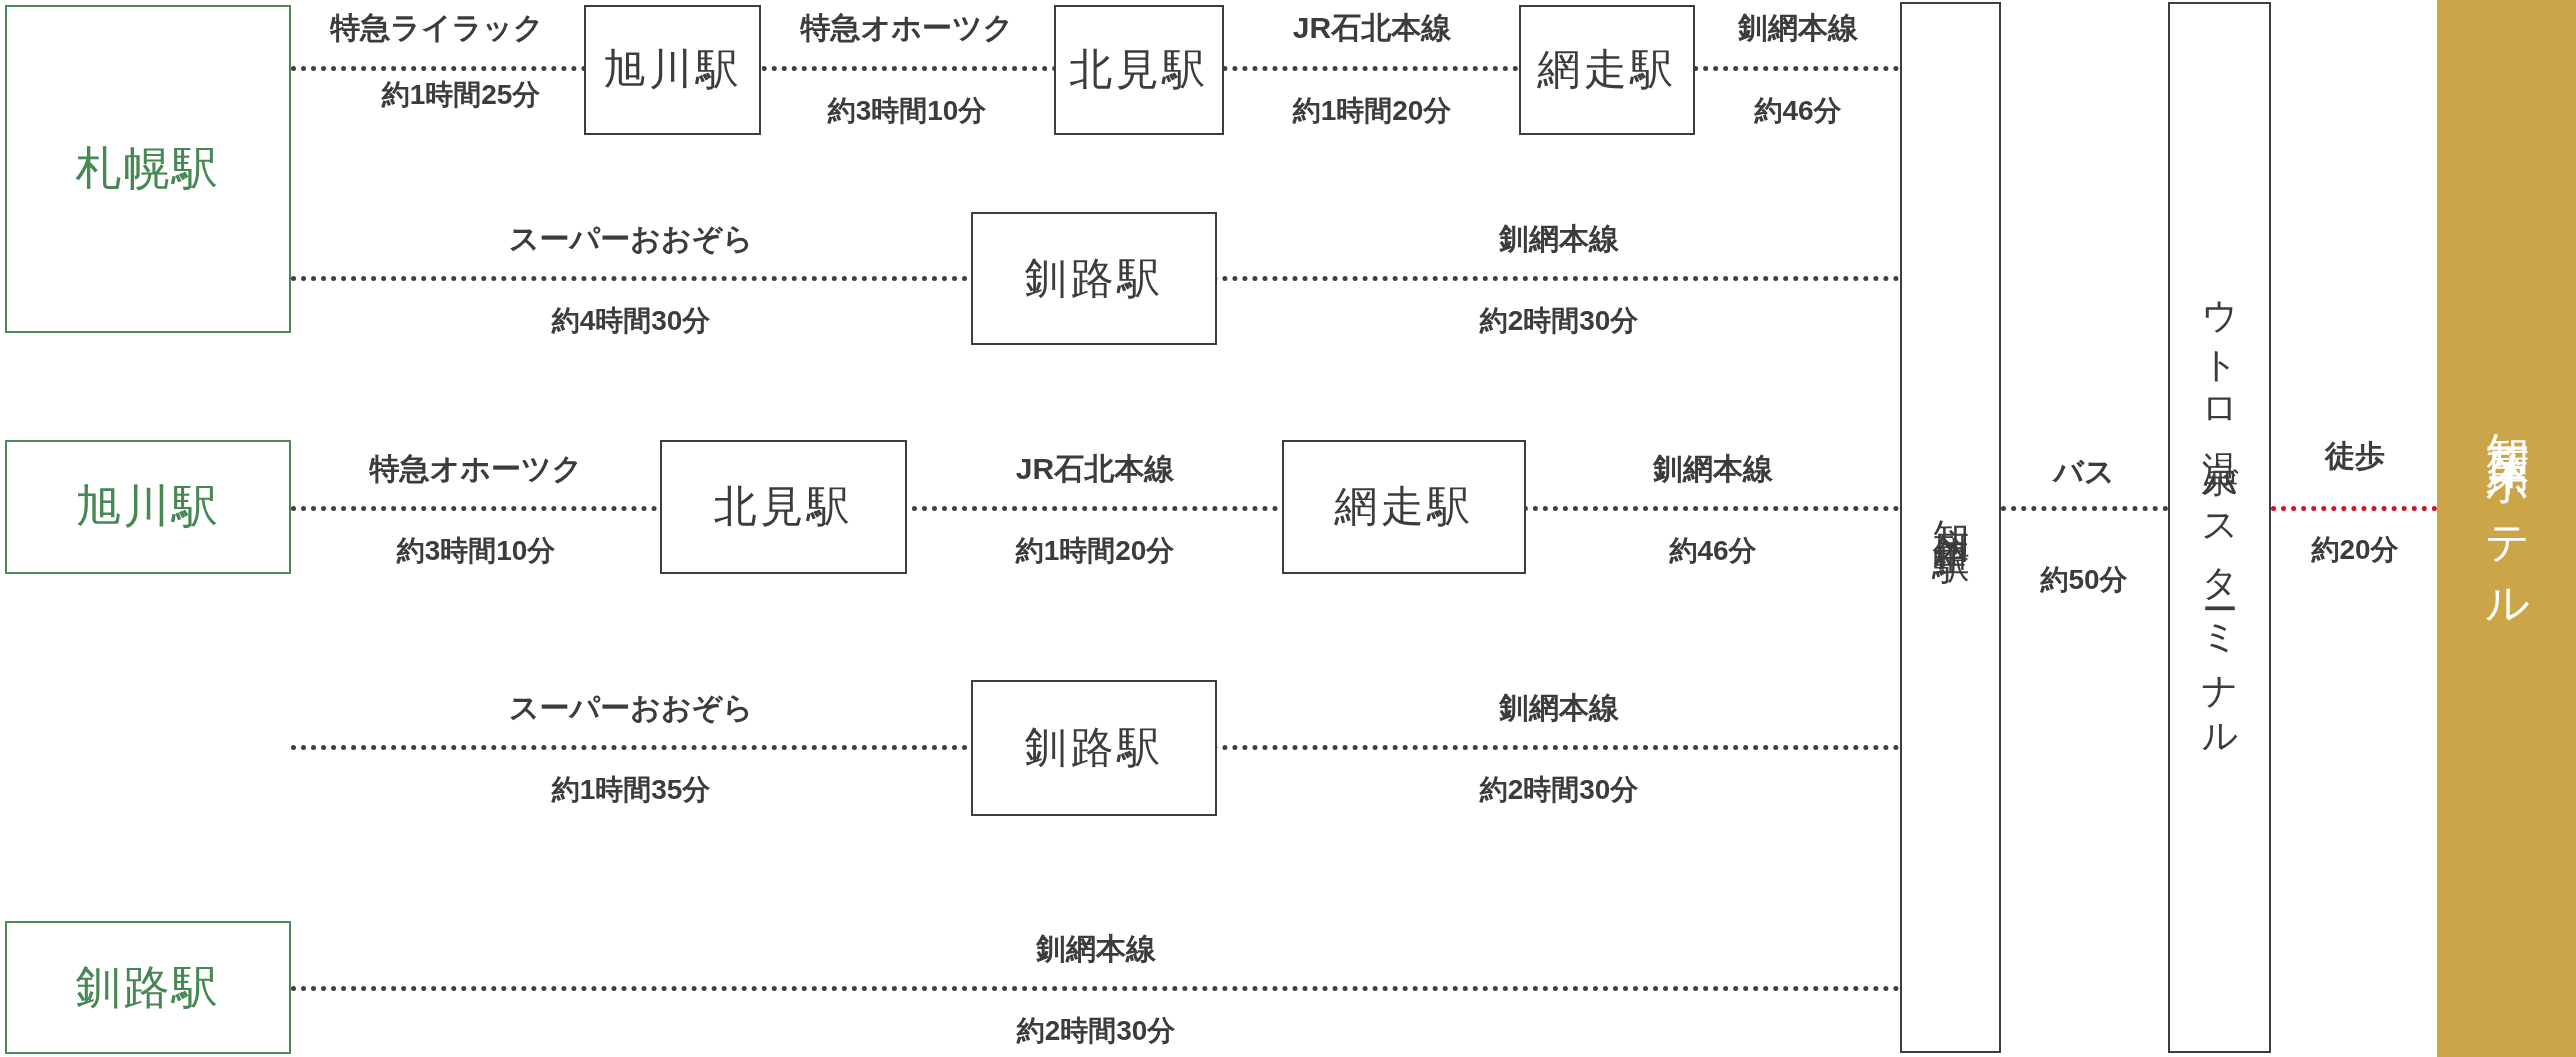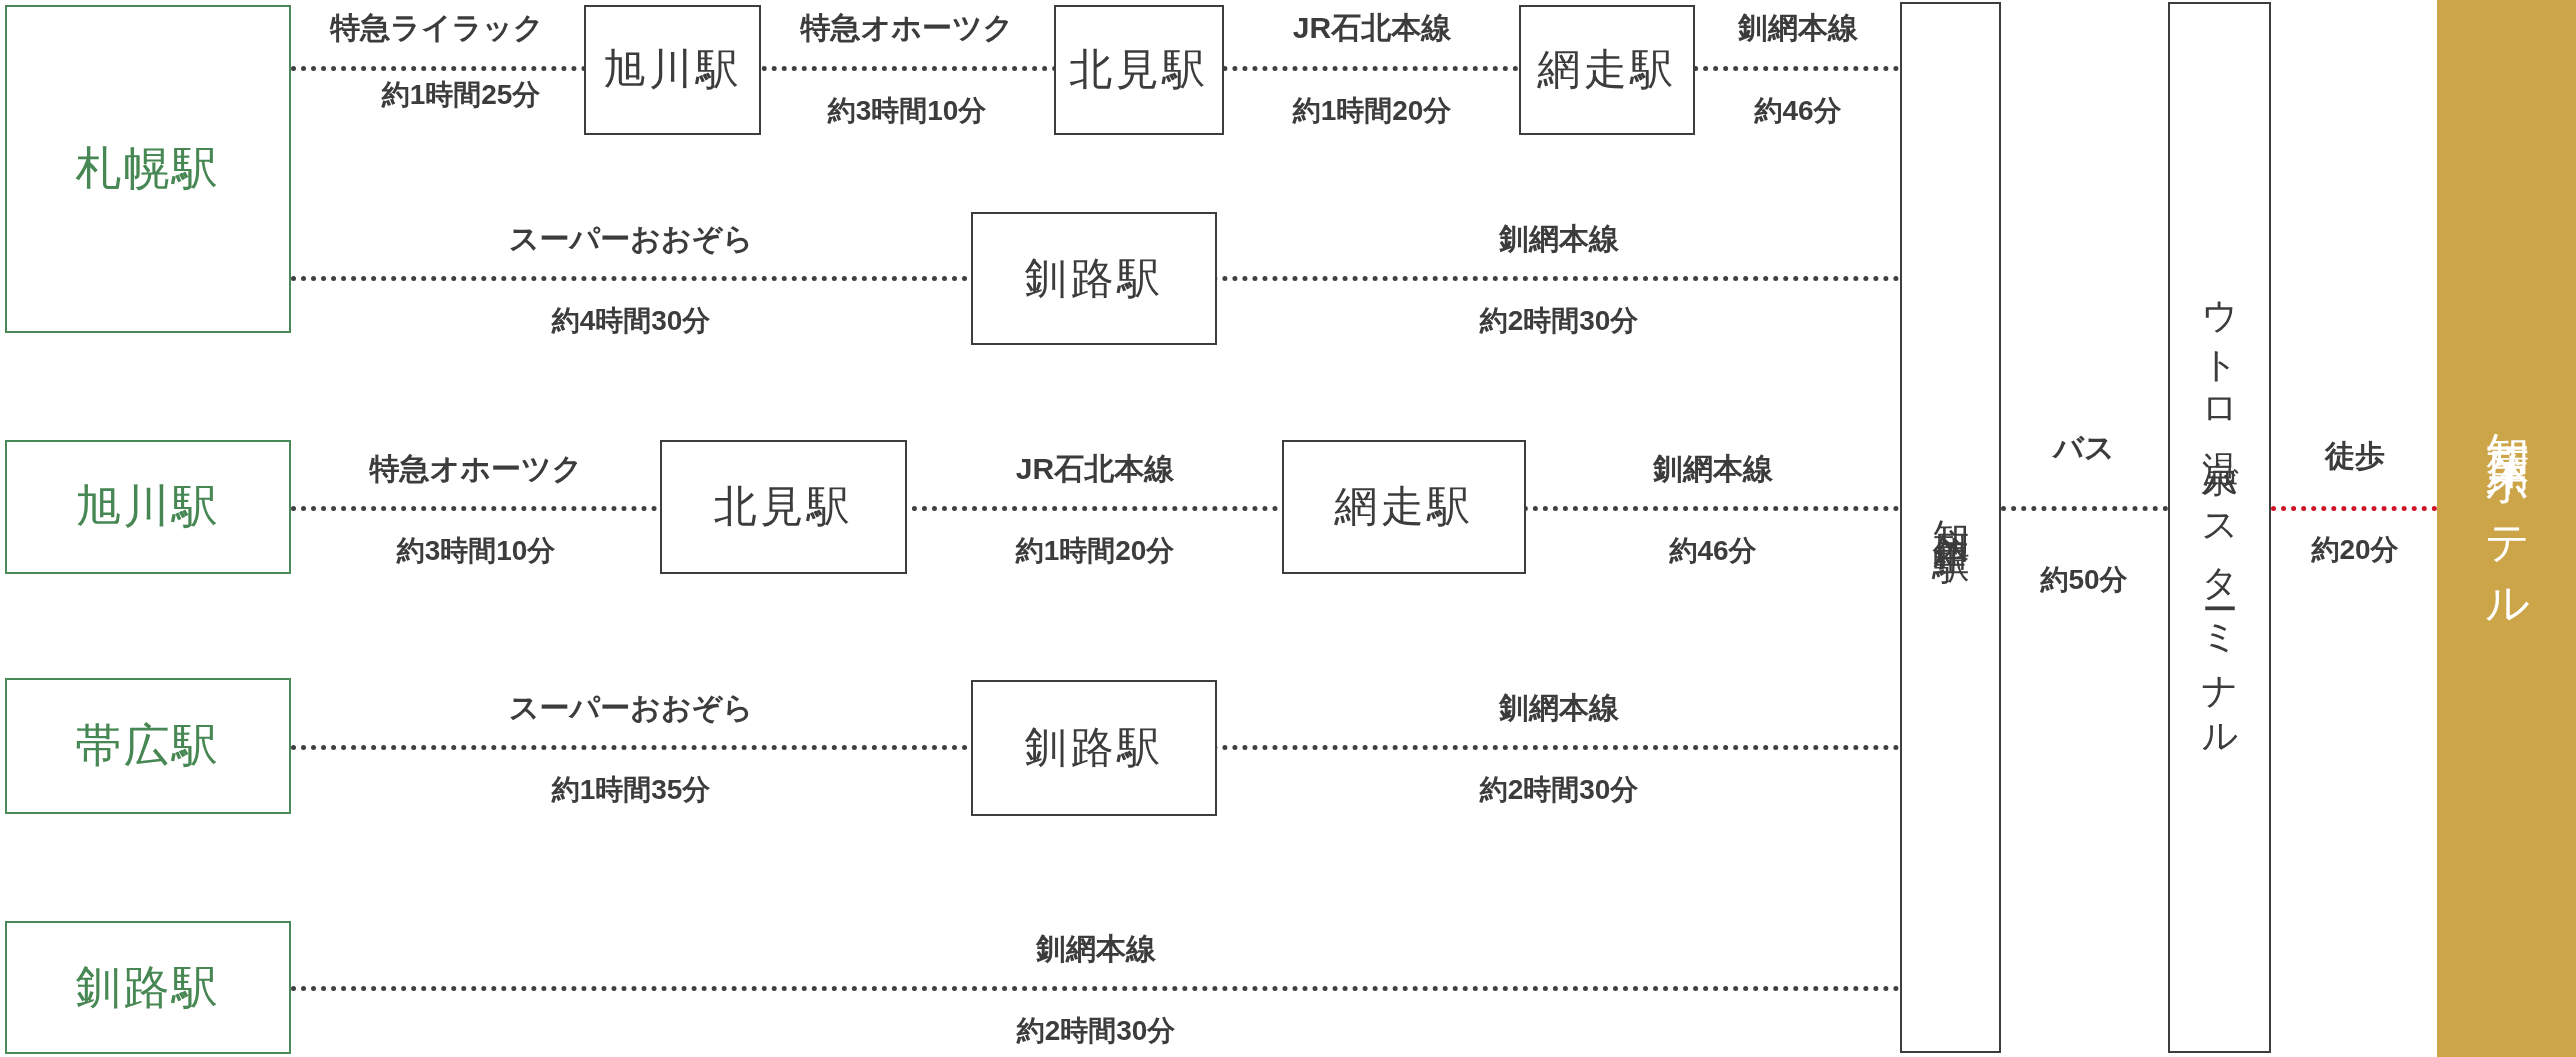--- a/index.html
+++ b/index.html
@@ -63,23 +63,20 @@
   <div class="dots" style="left:291px;top:986px;width:1609px;"></div>
   <div class="dots" style="left:2001px;top:506px;width:167px;"></div>
   <div class="dots red" style="left:2271px;top:506px;width:166px;"></div>
 
   <div class="obox" style="left:4.7px;top:4.7px;width:286px;height:328px;">
     <span>札幌駅</span>
   </div>
   <div class="obox" style="left:4.7px;top:440px;width:286px;height:134px;">
     <span>旭川駅</span>
   </div>
-  <div class="obox" style="left:4.7px;top:678px;width:286px;height:136px;">
-    <span>帯広駅</span>
-  </div>
   <div class="obox" style="left:4.7px;top:921px;width:286px;height:133px;">
     <span>釧路駅</span>
   </div>
 
   <div class="tbox" style="left:584px;top:4.7px;width:177px;height:130px;">
     <span>旭川駅</span>
   </div>
   <div class="tbox" style="left:1054px;top:4.7px;width:170px;height:130px;">
     <span>北見駅</span>
   </div>
@@ -121,21 +118,21 @@
   <div class="lbl dur" style="left:1713px;top:551px;">約46分</div>
 
   <div class="lbl line" style="left:631px;top:708px;">スーパーおおぞら</div>
   <div class="lbl dur" style="left:631px;top:790px;">約1時間35分</div>
   <div class="lbl line" style="left:1559px;top:708px;">釧網本線</div>
   <div class="lbl dur" style="left:1559px;top:790px;">約2時間30分</div>
 
   <div class="lbl line" style="left:1096px;top:949px;">釧網本線</div>
   <div class="lbl dur" style="left:1096px;top:1031px;">約2時間30分</div>
 
-  <div class="lbl line" style="left:2084px;top:448px;">バス</div>
+  <div class="lbl line" style="left:2084px;top:472px;">バス</div>
   <div class="lbl dur" style="left:2084px;top:580px;">約50分</div>
   <div class="lbl line" style="left:2355px;top:456px;">徒歩</div>
   <div class="lbl dur" style="left:2355px;top:550px;">約20分</div>
 
   <div class="vbox" style="left:1900px;top:2.3px;width:101px;height:1051px;"></div>
   <span class="vtext hub" style="left:1951px;top:509px;">知床斜里駅</span>
 
   <div class="vbox" style="left:2168px;top:2.3px;width:103px;height:1051px;"></div>
   <span class="vtext terminal" style="left:2220px;top:512px;">ウトロ温泉バスターミナル</span>
 

